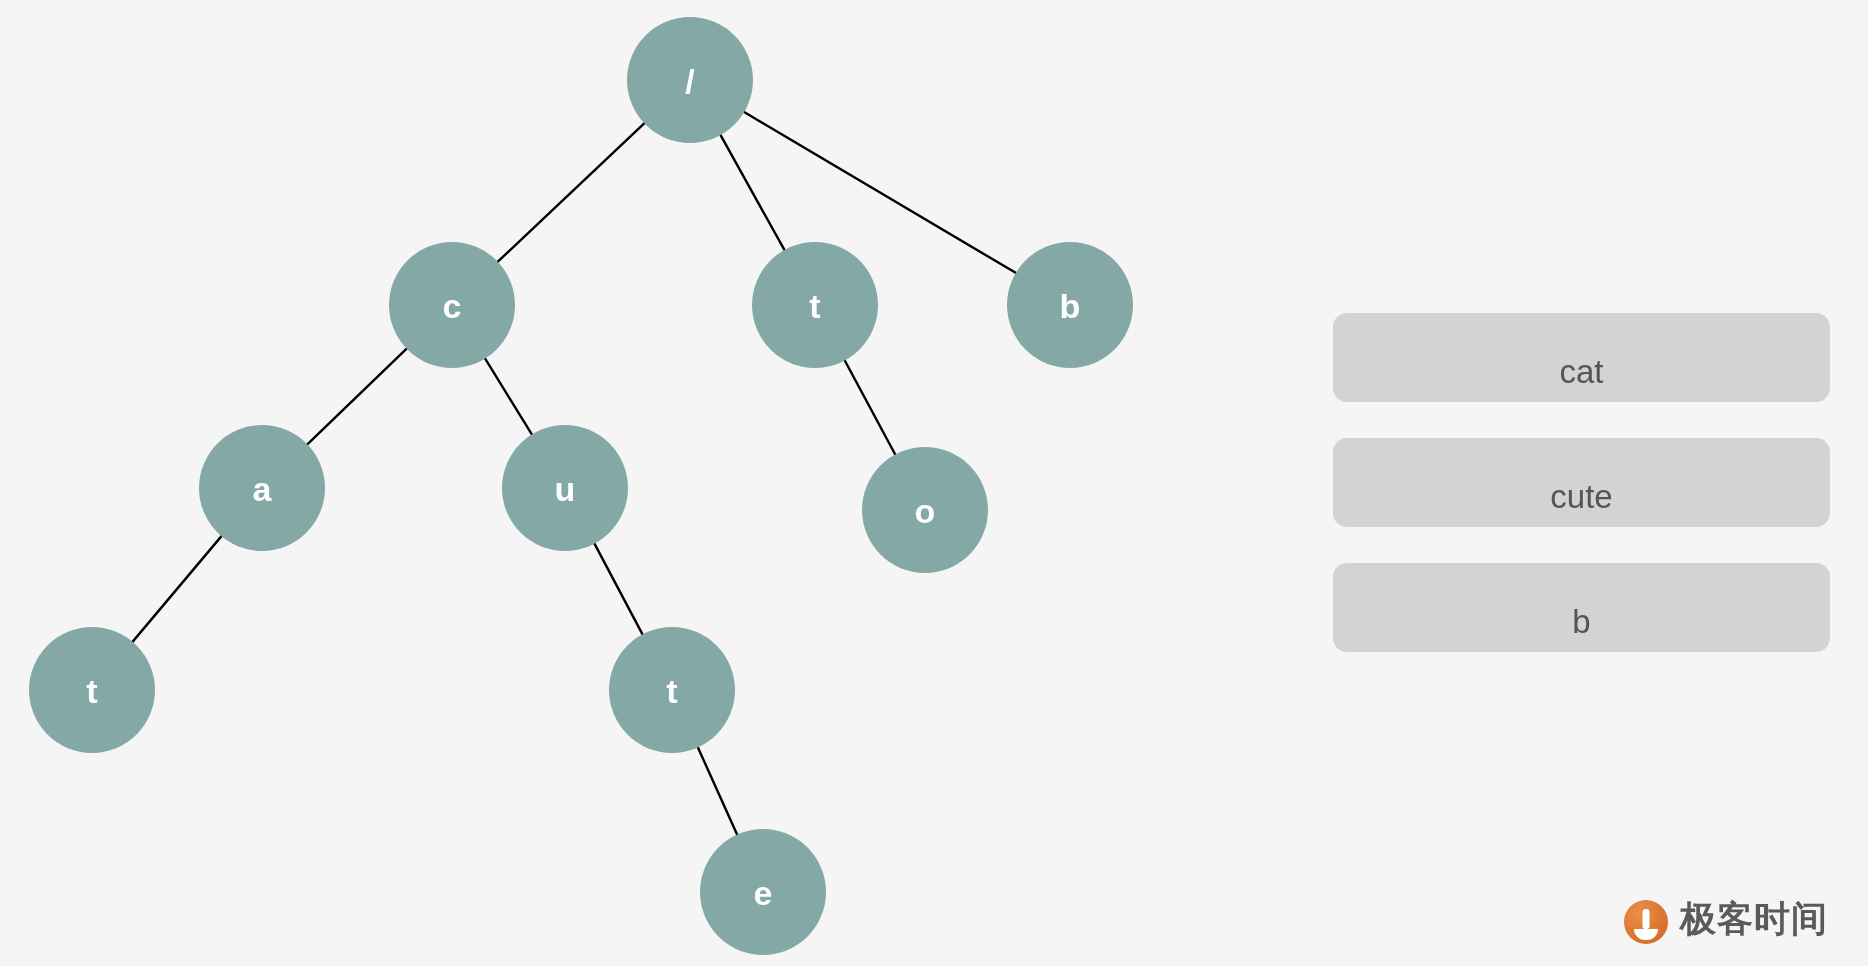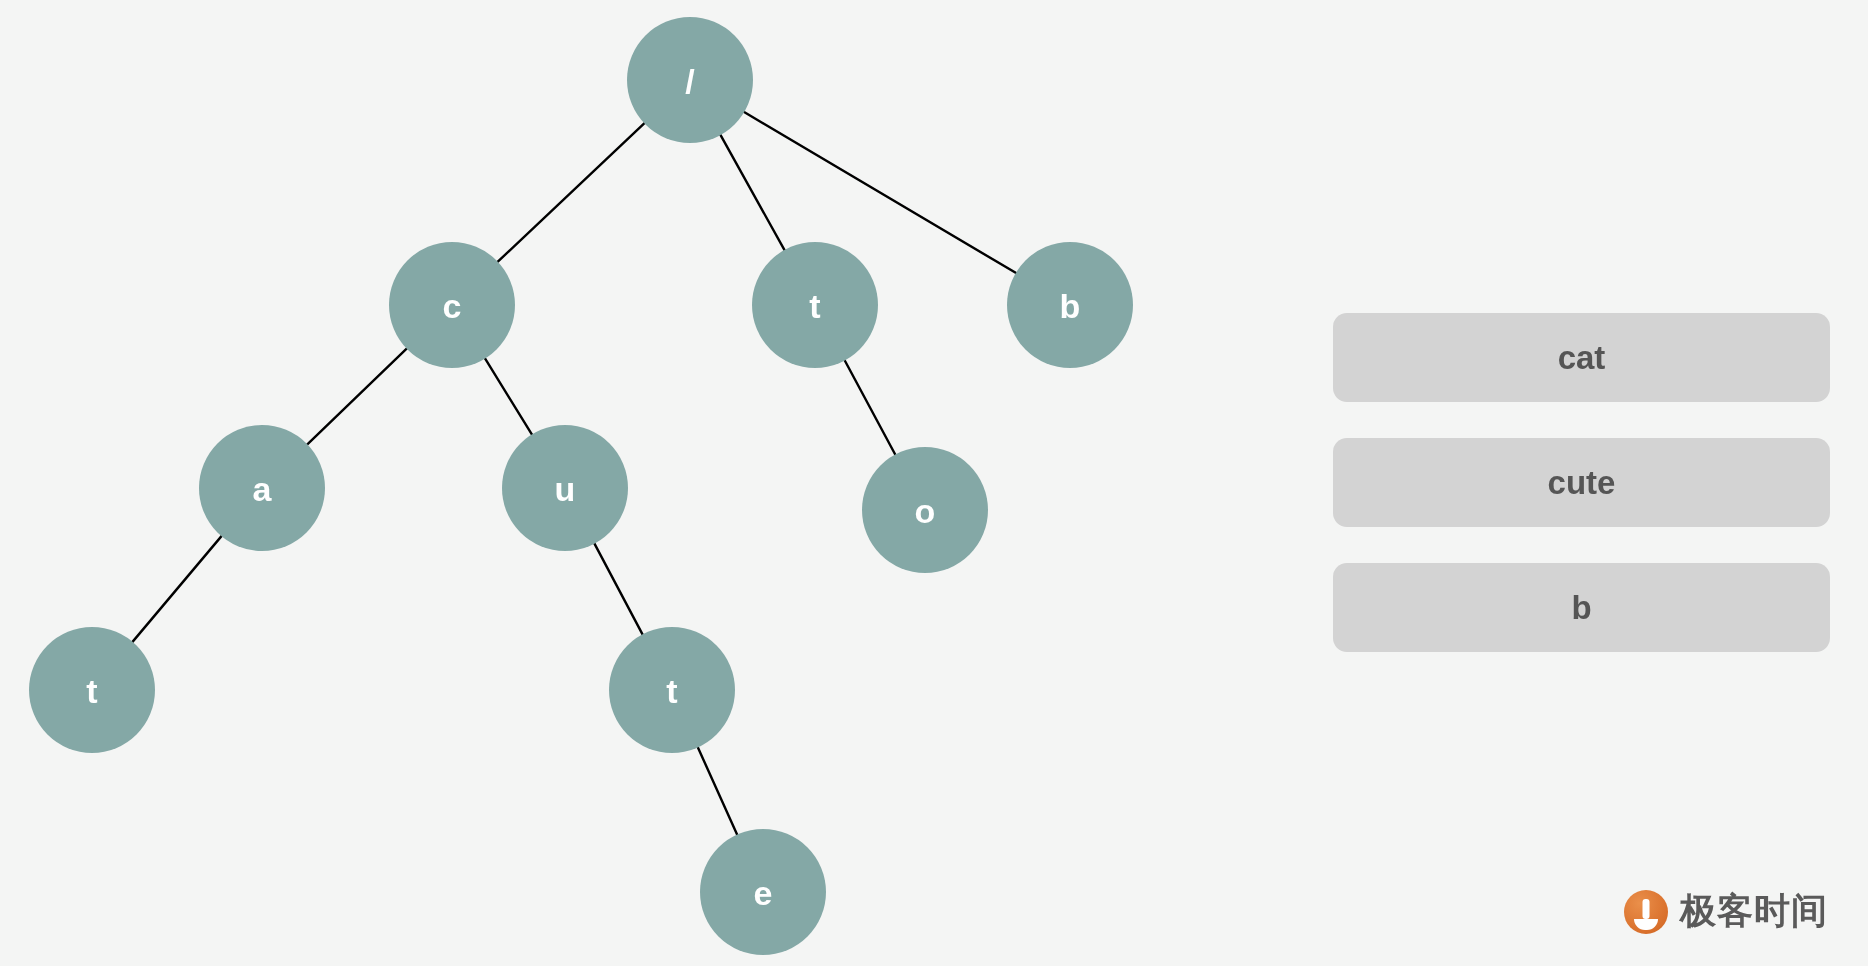--- a/index.html
+++ b/index.html
@@ -61,36 +61,36 @@
     box-sizing: border-box;
     width: 497px;
     height: 89px;
     margin-bottom: 36px;
     background: #d3d3d3;
     border: none;
     border-radius: 14px;
     color: #555555;
     font-family: "Liberation Sans", "DejaVu Sans", sans-serif;
     font-size: 33px;
-    font-weight: bold;
+    font-weight: normal;
     line-height: 89px;
     text-align: center;
-    padding: 0;
+    padding: 14px;
     display: block;
     cursor: pointer;
   }
   .word-button:last-child { margin-bottom: 0; }
 
   
   #watermark {
     position: absolute;
     right: 40px;
-    bottom: 30px;
+    bottom: 22px;
     display: flex;
-    align-items: center;
+    align-items: flex-end;
     gap: 12px;
     user-select: none;
   }
   #watermark .wm-mark {
     position: relative;
     width: 44px;
     height: 44px;
     border-radius: 50%;
     background: radial-gradient(circle at 35% 30%, #ea8f4a 0%, #d9702c 70%, #c8611f 100%);
     flex: none;

